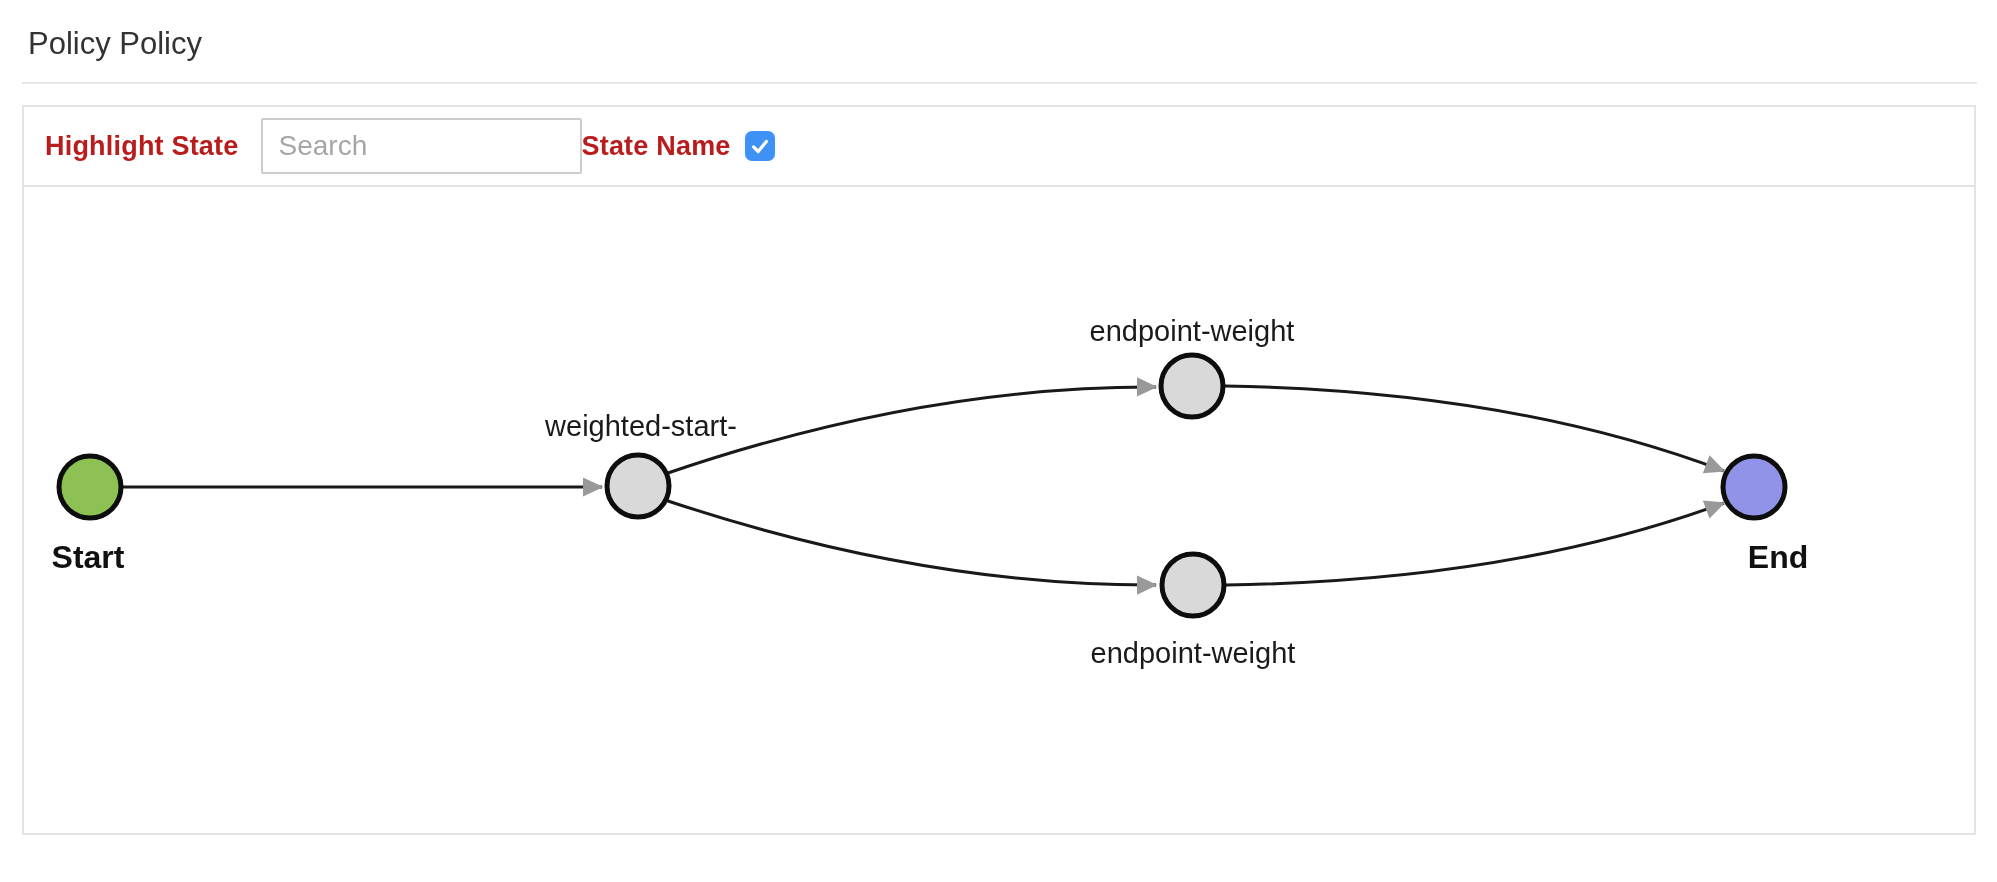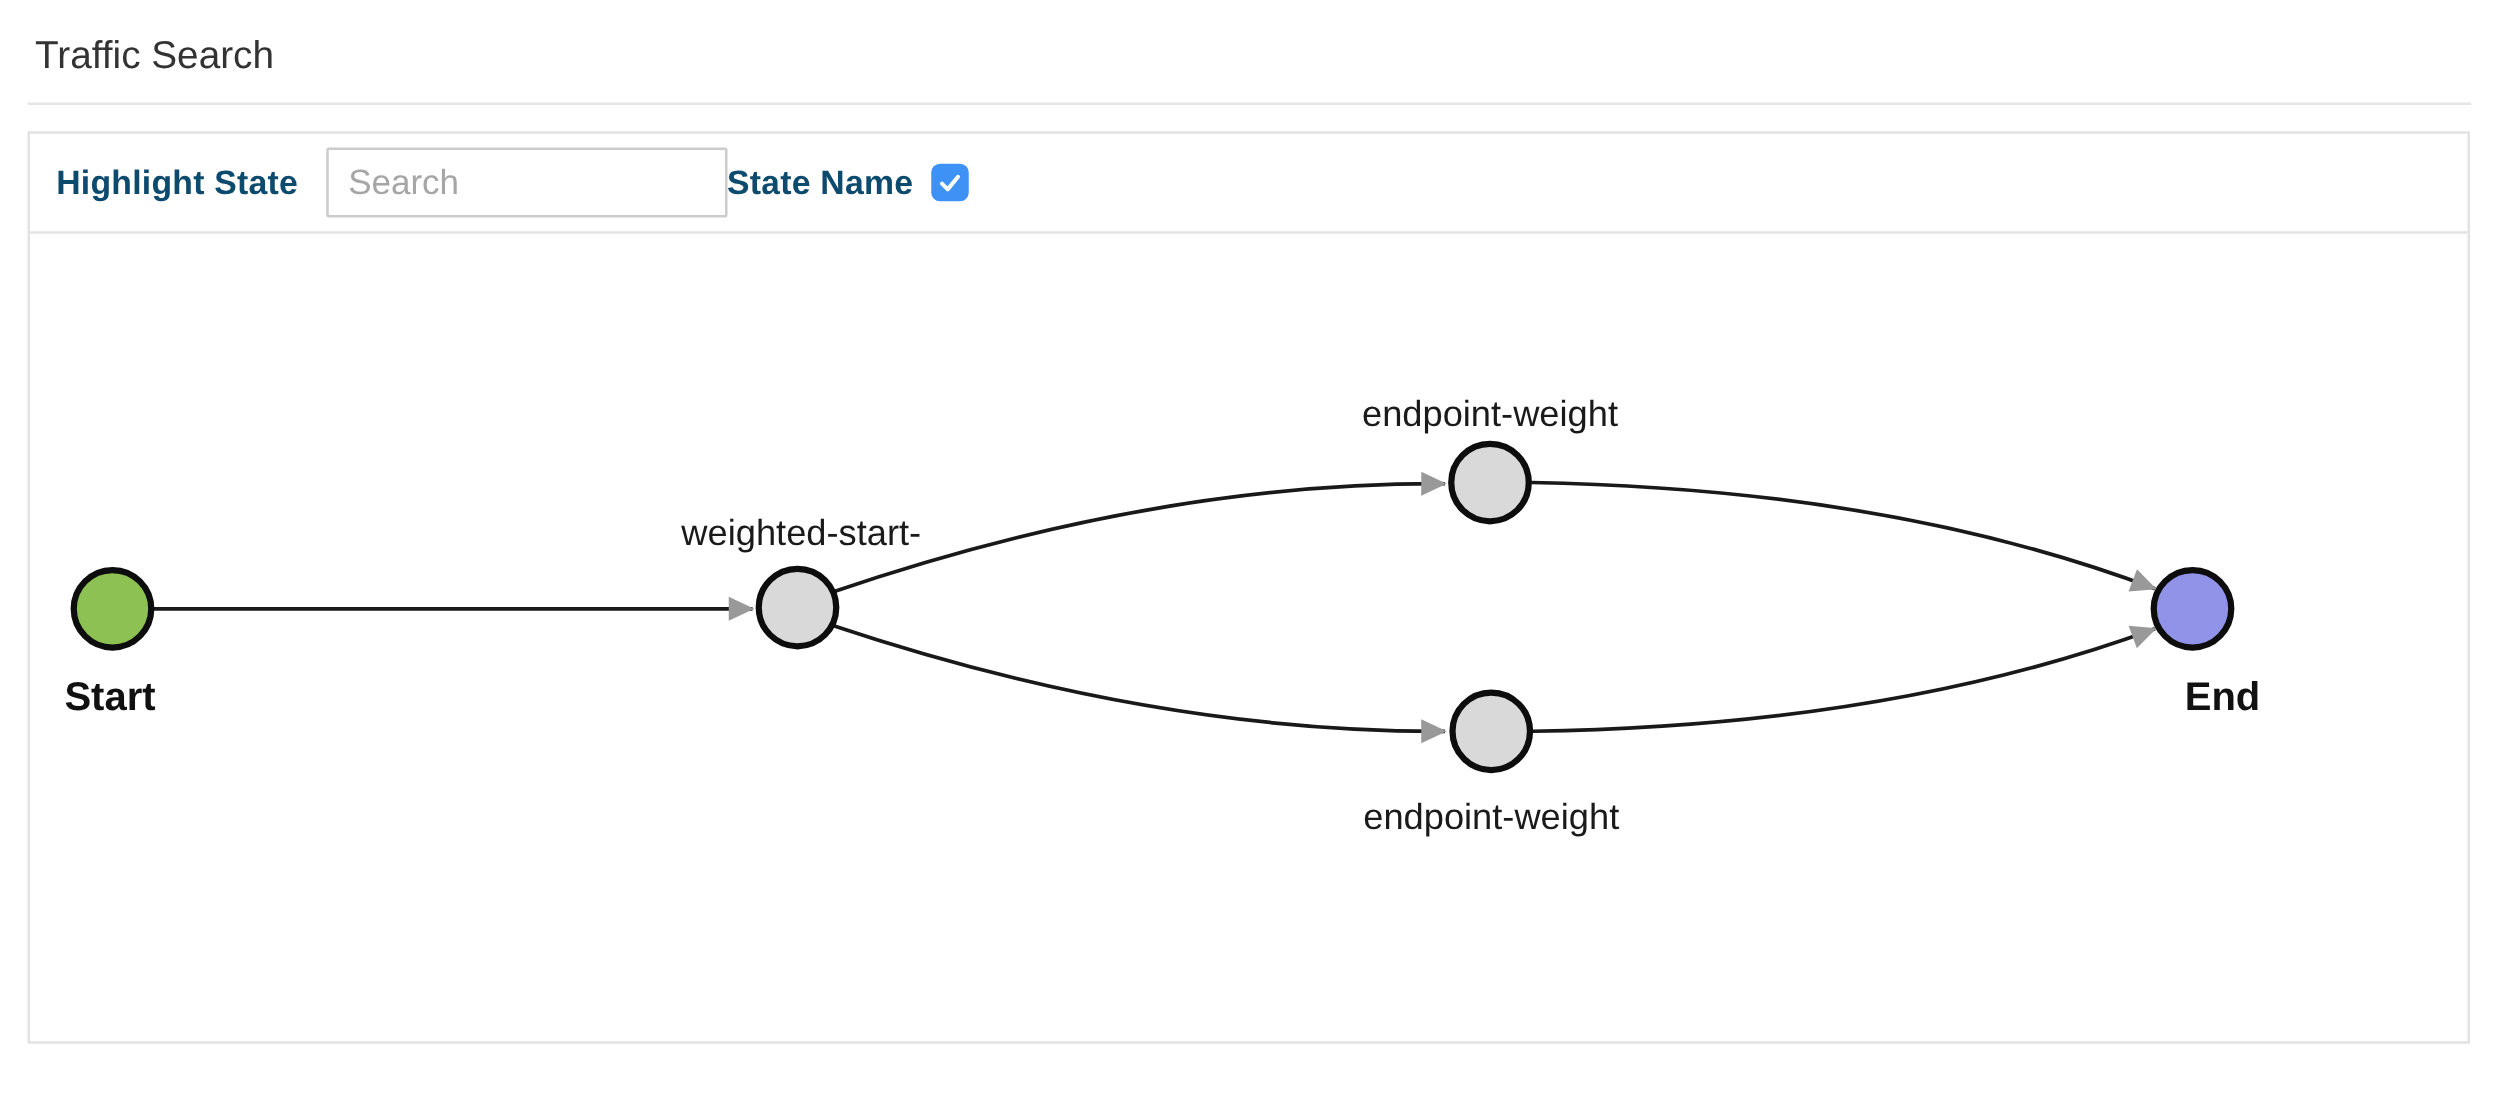--- a/index.html
+++ b/index.html
@@ -31,21 +31,21 @@
     height: 80px;
     border-bottom: 2px solid #e3e3e3;
     display: flex;
     align-items: center;
     padding-left: 21px;
     box-sizing: border-box;
   }
   .bold-label {
     font-size: 27px;
     font-weight: 700;
-    color: #0c4a6e;
+    color: #b91c1c;
     letter-spacing: 0.2px;
     white-space: nowrap;
   }
   .search-input {
     margin-left: 22px;
     width: 285px;
     height: 52px;
     border: 2px solid #cccccc;
     border-radius: 2px;
     font-family: "Liberation Sans", sans-serif;
@@ -91,21 +91,21 @@
     fill: none;
     stroke: #191919;
     stroke-width: 3;
   }
 </style>
 </head>
 <body>
 
 <div class="page">
 
-  <h1 class="page-title">Traffic Search</h1>
+  <h1 class="page-title">Policy Policy</h1>
   <hr class="title-divider">
 
   <div class="panel">
 
     <div class="toolbar">
       <span class="bold-label">Highlight State</span>
       <input class="search-input" type="text" placeholder="Search" style="">
       <span class="bold-label state-name-label">State Name</span>
       <span class="checkbox" role="checkbox" aria-checked="true">
         <svg width="22" height="22" viewBox="0 0 24 24">

